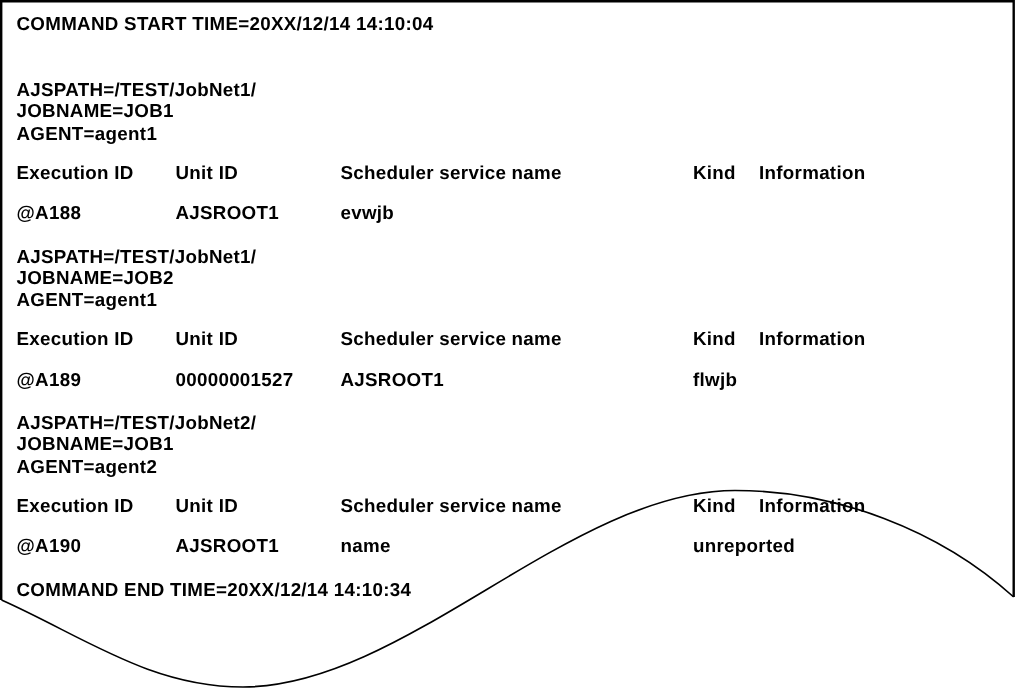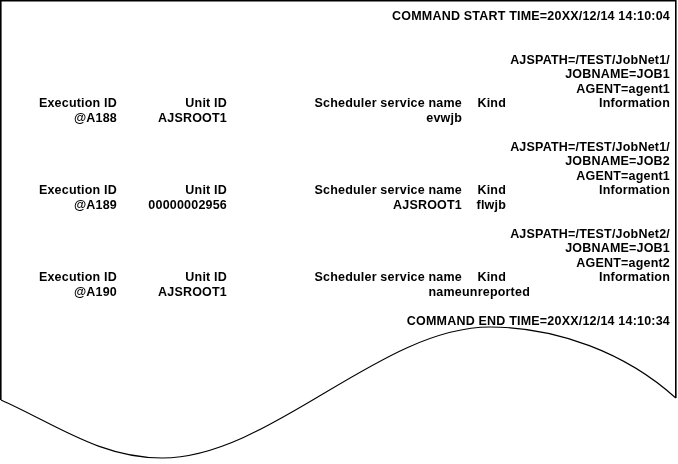--- a/index.html
+++ b/index.html
@@ -11,21 +11,20 @@
     position: relative;
     width: 678px;
     height: 464px;
     background: #ffffff;
     overflow: hidden;
     font-family: "Liberation Sans", "DejaVu Sans", sans-serif;
     font-weight: 700;
     font-size: 12.5px;
     color: #000000;
     letter-spacing: 0.2px;
-    text-align: right;
   }
   .outline-svg {
     position: absolute;
     left: 0;
     top: 0;
     width: 678px;
     height: 464px;
     pointer-events: none;
   }
   .content {
@@ -38,20 +37,21 @@
     height: 14.5px;
     line-height: 14.5px;
     white-space: pre;
   }
   .blank {
     height: 14.5px;
   }
   .row {
     display: grid;
     grid-template-columns: 106px 110px 235px 44px auto;
+    margin-top: 12px;
   }
   .row > span {
     white-space: pre;
     overflow: visible;
   }
 </style>
 </head>
 <body>
 
 <div class="canvas">
@@ -96,21 +96,21 @@
       <div class="line">AGENT=agent1</div>
       <div class="line row">
         <span>Execution ID</span>
         <span>Unit ID</span>
         <span>Scheduler service name</span>
         <span>Kind</span>
         <span>Information</span>
       </div>
       <div class="line row">
         <span>@A189</span>
-        <span>00000002956</span>
+        <span>00000001527</span>
         <span>AJSROOT1</span>
         <span>flwjb</span>
         <span></span>
       </div>
       <div class="blank"></div>
     </div>
 
     <div>
       <div class="line">AJSPATH=/TEST/JobNet2/</div>
       <div class="line">JOBNAME=JOB1</div>

